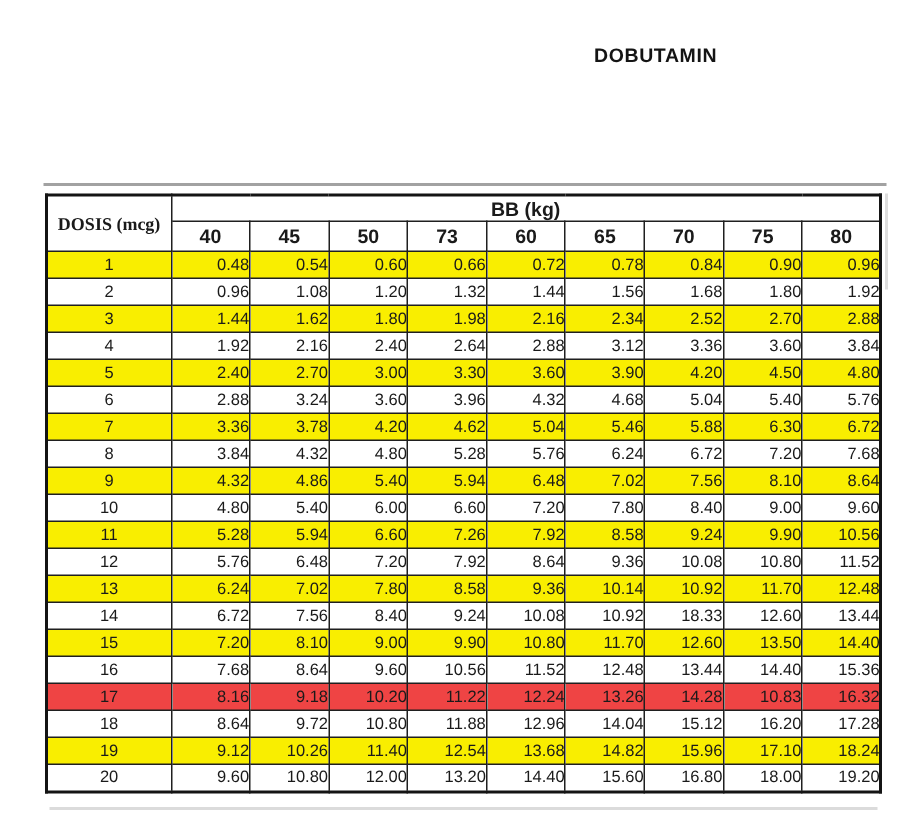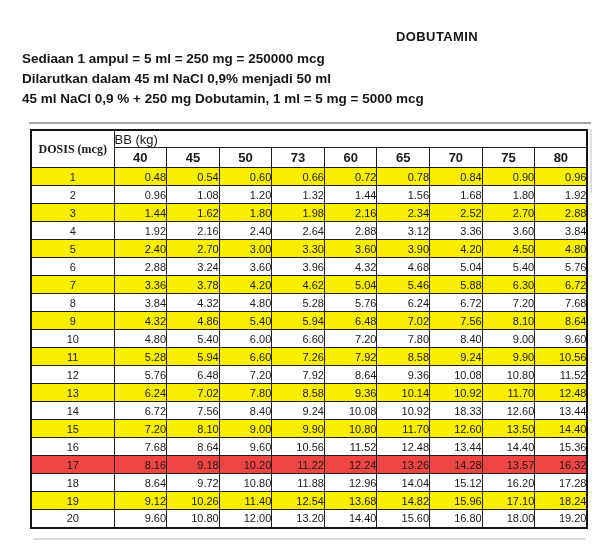--- a/index.html
+++ b/index.html
@@ -87,22 +87,22 @@
   tbody tr { height: 18px; }
   .corner-th {
     font-size: 12px;
     font-weight: bold;
     text-align: center;
     vertical-align: middle;
     font-family: Liberation Serif, serif;
   }
   .bb-th {
     font-size: 13px;
-    font-weight: normal;
-    text-align: left;
+    font-weight: bold;
+    text-align: center;
     padding-left: 339px;
     vertical-align: middle;
   }
   .weight-th {
     font-size: 13px;
     font-weight: bold;
     vertical-align: middle;
   }
   td.dose {
     font-size: 11px;
@@ -116,25 +116,20 @@
     vertical-align: middle;
   }
 </style>
 </head>
 <body>
 
 <div class="page">
 
   <div class="doc-title">DOBUTAMIN</div>
 
-  <div class="intro">
-    <div>Sediaan 1 ampul = 5 ml = 250 mg = 250000 mcg</div>
-    <div>Dilarutkan dalam 45 ml NaCl 0,9% menjadi 50 ml</div>
-    <div>45 ml NaCl 0,9 % + 250 mg Dobutamin, 1 ml = 5 mg = 5000 mcg</div>
-  </div>
 
   <div class="table-top-shadow"></div>
 
   <table class="dose-table">
     <colgroup>
       <col class="c-dose">
       <col class="c-w">
         <col class="c-w">
         <col class="c-w">
         <col class="c-w">
@@ -358,21 +353,21 @@
         </tr>
         <tr style="background: #ef4444;">
           <td class="dose">17</td>
           <td class="val">8.16</td>
           <td class="val">9.18</td>
           <td class="val">10.20</td>
           <td class="val">11.22</td>
           <td class="val">12.24</td>
           <td class="val">13.26</td>
           <td class="val">14.28</td>
-          <td class="val">13.57</td>
+          <td class="val">10.83</td>
           <td class="val">16.32</td>
         </tr>
         <tr>
           <td class="dose">18</td>
           <td class="val">8.64</td>
           <td class="val">9.72</td>
           <td class="val">10.80</td>
           <td class="val">11.88</td>
           <td class="val">12.96</td>
           <td class="val">14.04</td>

